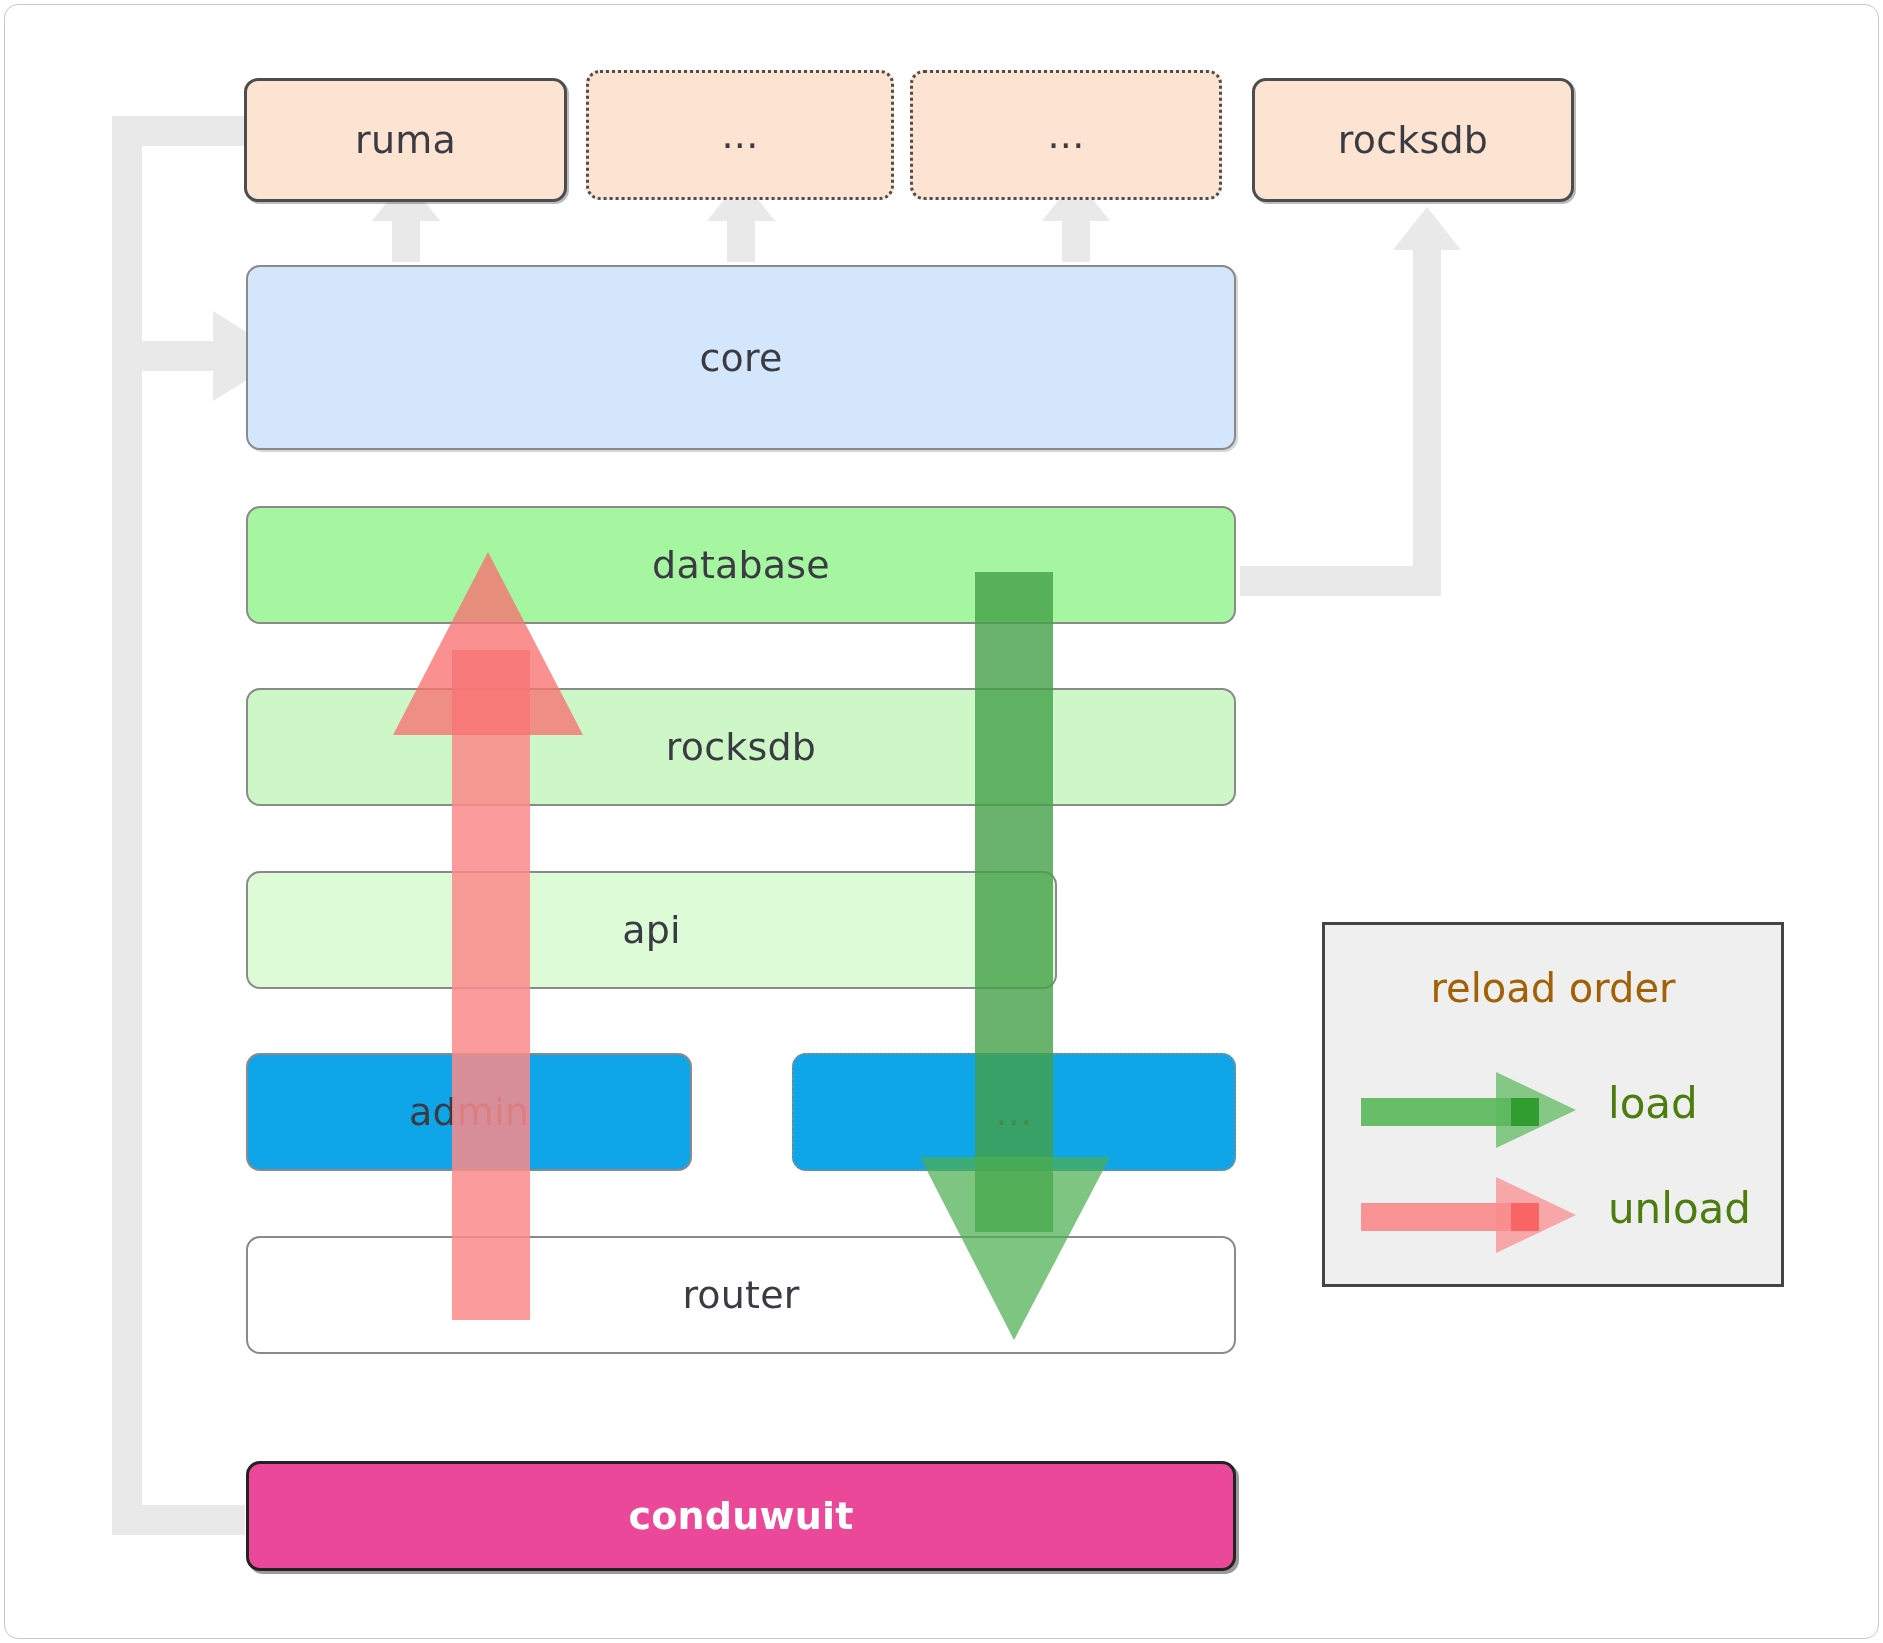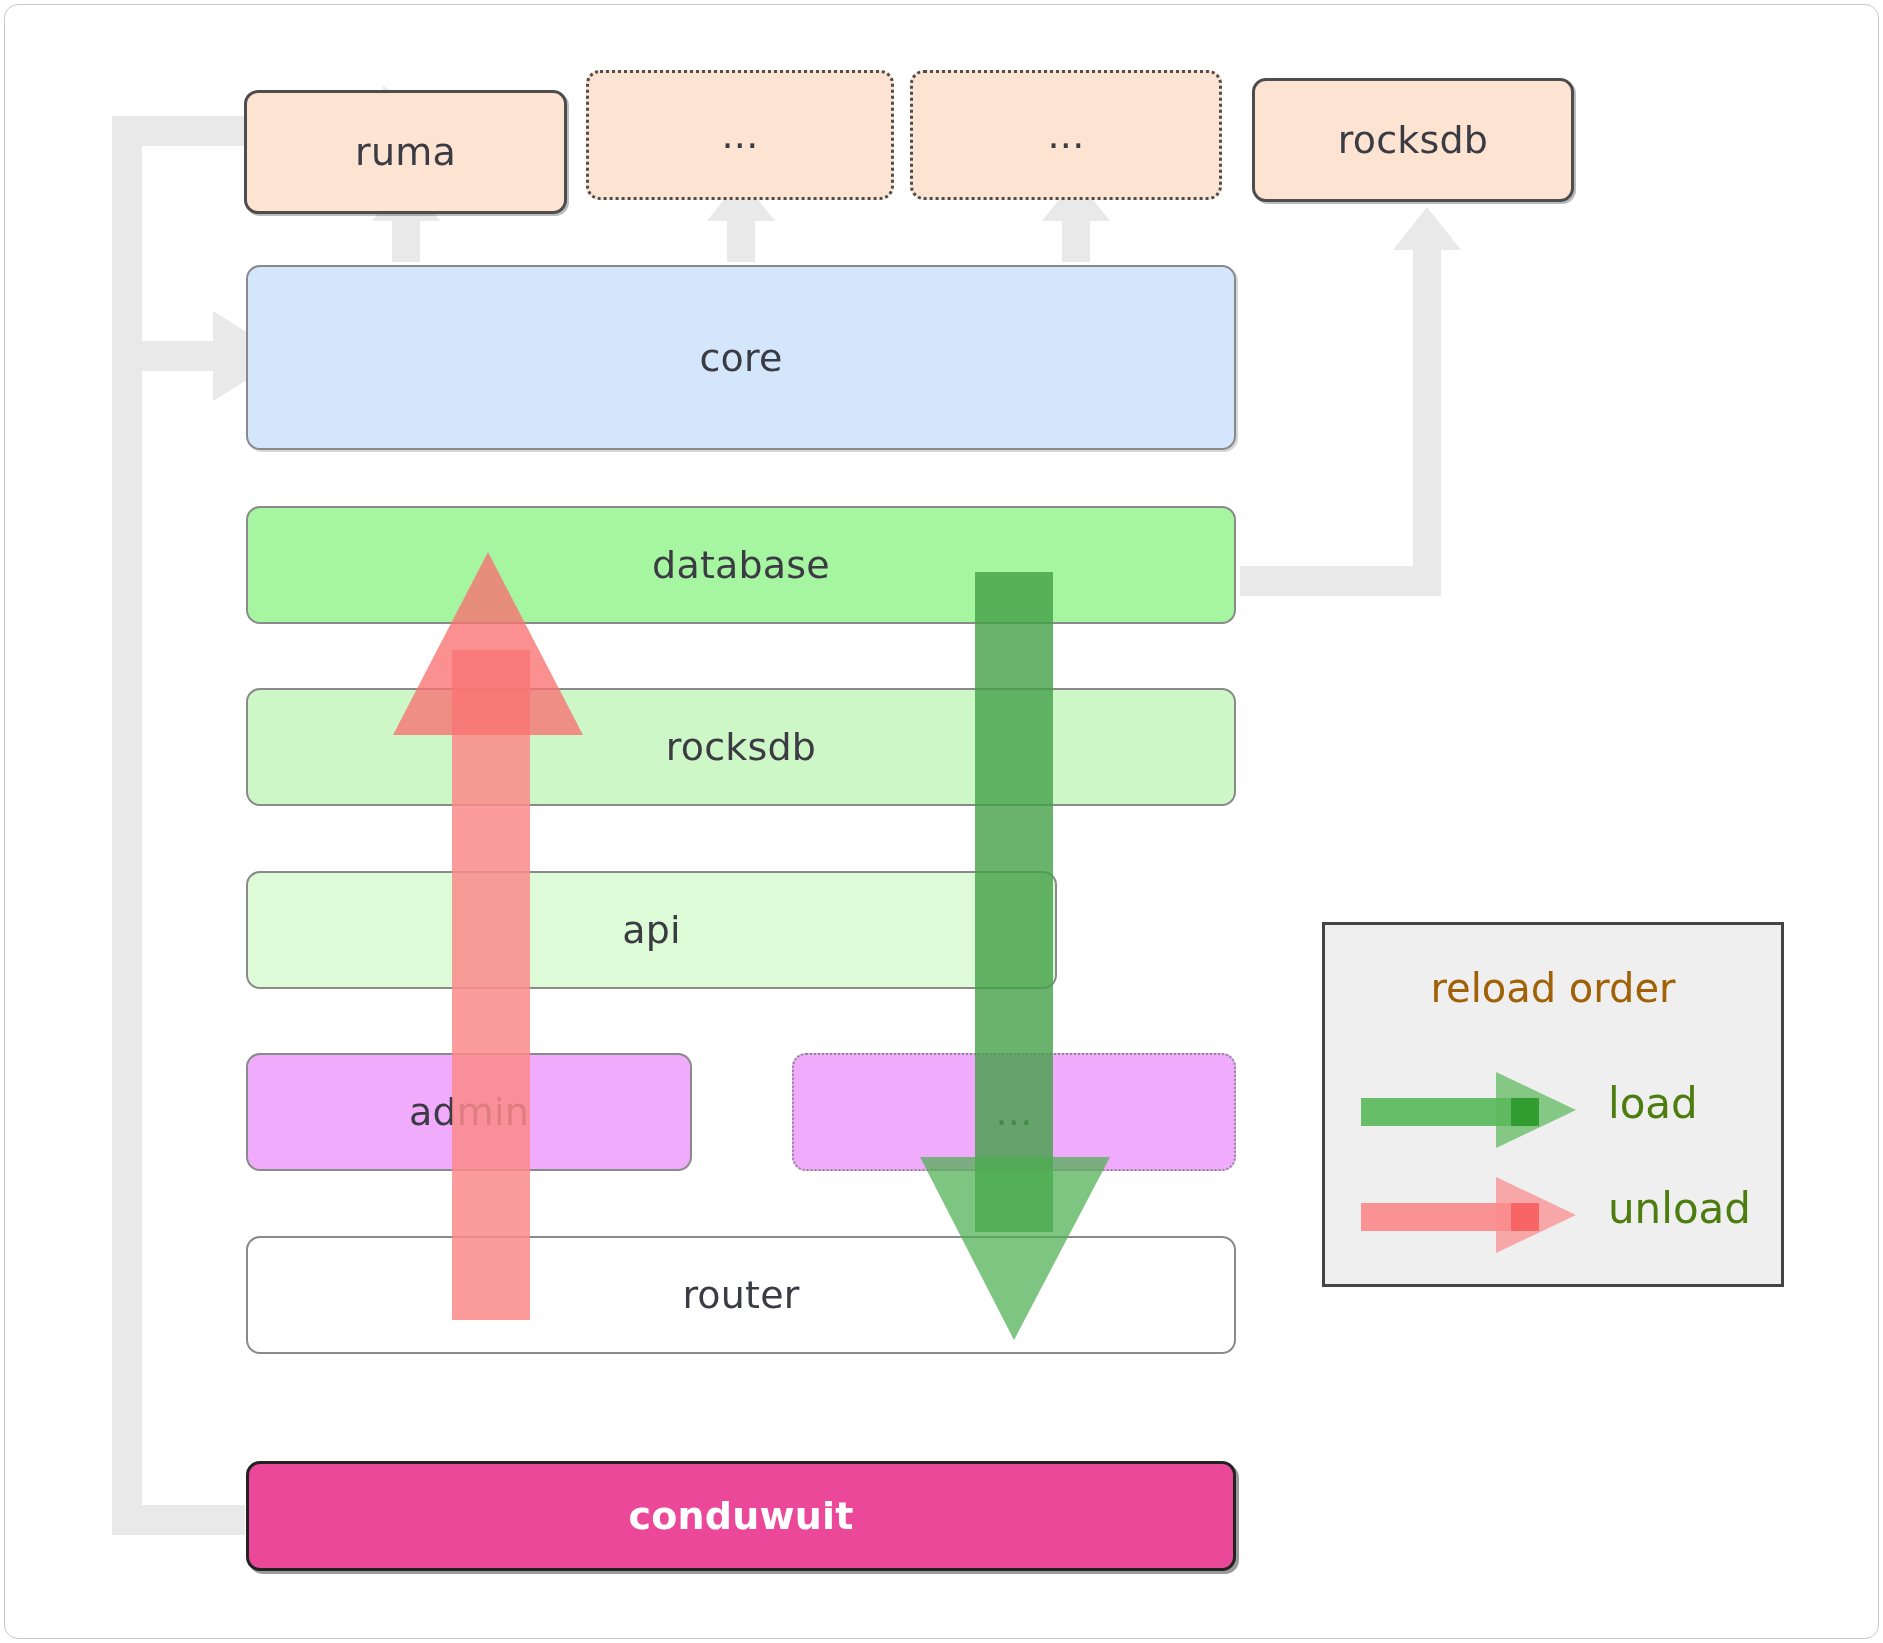--- a/index.html
+++ b/index.html
@@ -48,21 +48,21 @@
     box-shadow: none;
   }
   .node.core {
     background: #d4e6fb;
     border: 2px solid #8a8a8a;
     box-shadow: 2px 2px 0 rgba(120,120,120,.30);
   }
   .node.g1 { background:#a6f5a0; border:2px solid #8a8a8a; }
   .node.g2 { background:#cdf7c6; border:2px solid #8a8a8a; }
   .node.g3 { background:#ddfbd6; border:2px solid #8a8a8a; }
-  .node.g4 { background:#f0abfc; border:2px solid #8a8a8a; }
+  .node.g4 { background:#0ea5e9; border:2px solid #8a8a8a; }
   .node.g4.dotted { border:2px dotted #8a8a8a; }
   .node.plain { background:#ffffff; border:2px solid #8a8a8a; }
   .node.app {
     background: #ec4899;
     border: 3px solid #222222;
     color: #ffffff;
     font-weight: 700;
     box-shadow: 3px 3px 0 rgba(30,30,30,.45);
     justify-content: center;
   }
@@ -135,21 +135,21 @@
       <path d="M392 262 L392 221 L372 221 L406 178 L440 221 L420 221 L420 262 Z"></path>
 
       <path d="M727 262 L727 221 L707 221 L741 178 L775 221 L755 221 L755 262 Z"></path>
 
       <path d="M1062 262 L1062 221 L1042 221 L1076 178 L1110 221 L1090 221 L1090 262 Z"></path>
 
       <path d="M1240 566 L1413 566 L1413 250 L1393 250 L1427 207 L1461 250 L1441 250 L1441 596 L1240 596 Z"></path>
     </g>
   </svg>
 
-  <div class="node dep" style="left:244px; top:90px; width:323px; height:124px;">
+  <div class="node dep" style="left:244px; top:78px; width:323px; height:124px;">
     <span class="lbl">ruma</span>
   </div>
 
   <div class="node dep dotted" style="left:586px; top:70px; width:308px; height:130px;">
     <span class="lbl">...</span>
   </div>
 
   <div class="node dep dotted" style="left:910px; top:70px; width:312px; height:130px;">
     <span class="lbl">...</span>
   </div>

